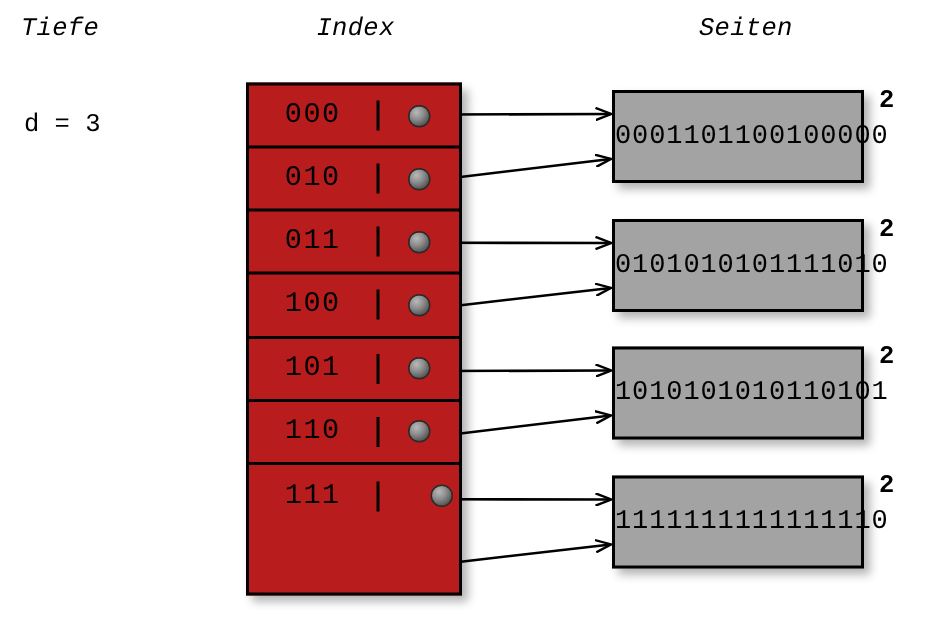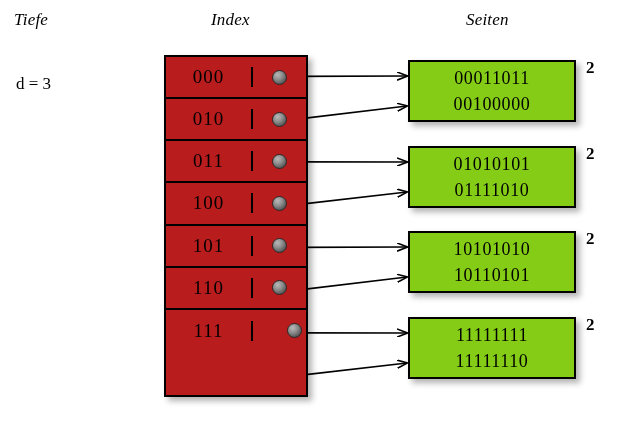--- a/index.html
+++ b/index.html
@@ -6,21 +6,21 @@
     margin: 0;
     padding: 0;
     background: #ffffff;
   }
   #canvas {
     position: relative;
     width: 629px;
     height: 421px;
     background: #ffffff;
     overflow: hidden;
-    font-family: Liberation Serif, serif;
+    font-family: Liberation Mono, monospace;
     color: #000000;
   }
 
   
   .col-header {
     position: absolute;
     font-style: italic;
     font-size: 17px;
     font-weight: 400;
     letter-spacing: 0.2px;
@@ -88,26 +88,26 @@
   }
 
   
   .page-box {
     position: absolute;
     left: 408px;
     width: 168px;
     height: 62px;
     border: 2.5px solid #000;
     box-sizing: border-box;
-    background: #84cc16;
+    background: #a3a3a3;
     box-shadow: 4px 4px 6px rgba(0,0,0,0.30);
     display: flex;
-    flex-direction: column;
+    flex-direction: row;
     align-items: center;
-    justify-content: center;
+    justify-content: flex-start;
   }
   .page-line {
     font-size: 18px;
     letter-spacing: 0.6px;
     line-height: 1.45;
     white-space: nowrap;
   }
   #page-box-0 { top: 60px;  }
   #page-box-1 { top: 146px; }
   #page-box-2 { top: 231px; }

